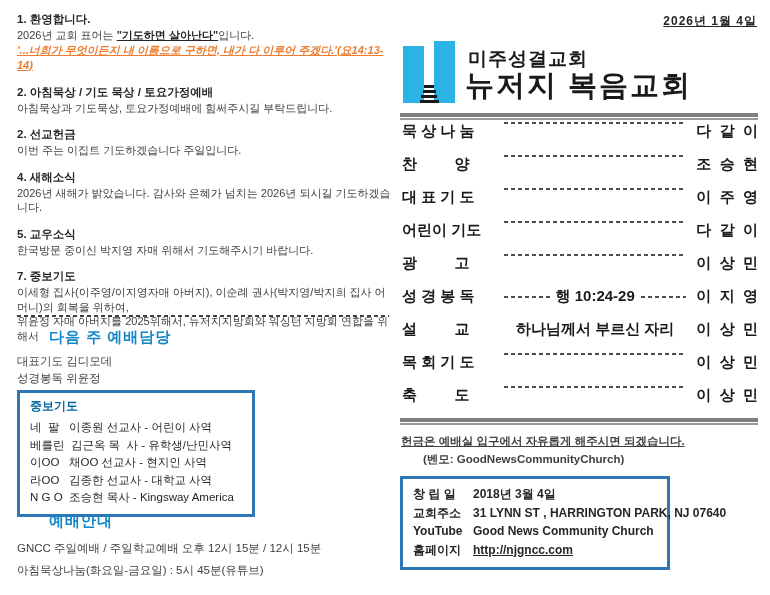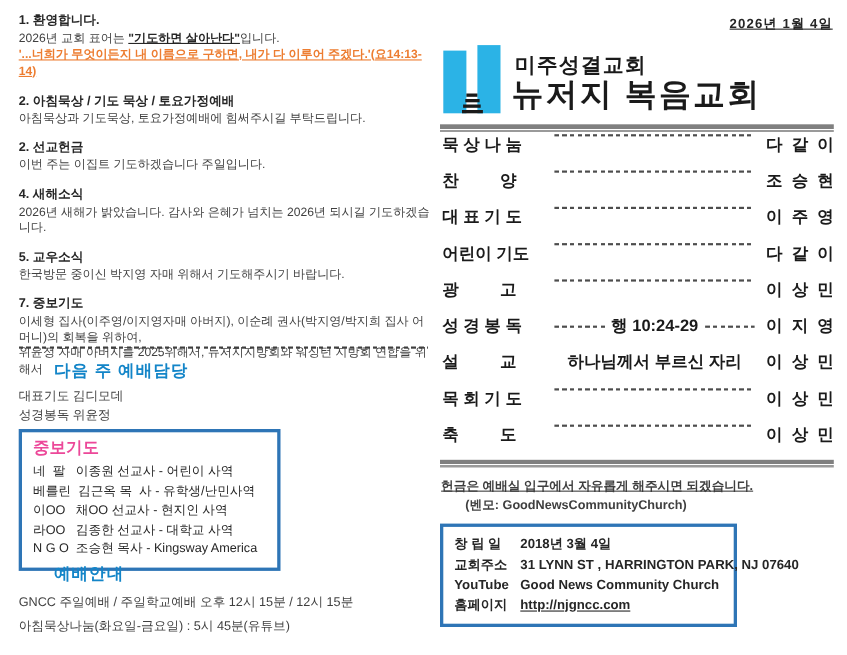--- a/index.html
+++ b/index.html
@@ -6,32 +6,32 @@
   html,body { width:770px; height:595px; background:#ffffff; overflow:hidden; }
   body { position:relative; font-family:"Liberation Sans", sans-serif; color:#262626; }
 
   
   .left-col { position:absolute; left:17px; top:12px; width:374px; height:575px; }
   .news-section { margin-bottom:12px; }
   .sec-title { font-size:11.5px; font-weight:bold; color:#262626; line-height:15px; margin-bottom:1px; }
   .sec-body  { font-size:11px; color:#404040; line-height:14.5px; }
   .welcome .motto-line { font-size:11px; color:#404040; line-height:14.5px; }
   .motto-strong { font-weight:bold; text-decoration:underline; color:#262626; }
-  .verse-line { font-size:11px; font-weight:bold; color:#ed7d31; text-decoration:underline; line-height:15px; }
+  .verse-line { font-size:11px; font-weight:bold; color:#ed7d31; text-decoration:underline; line-height:15px;font-style:italic; }
 
   .dash-divider { position:absolute; left:0; top:303px; width:372px; height:2px;
     background:repeating-linear-gradient(90deg,#3f3f3f 0 4px, transparent 4px 7px); }
 
   .next-week { position:absolute; left:0; top:316px; width:370px; }
   .blue-header { font-size:15px; font-weight:bold; color:#1385c8; letter-spacing:1px; margin-bottom:6px;margin-left:32px; }
   .nw-line { font-size:11.5px; color:#3f3f3f; line-height:17px; }
 
   .interc-box { position:absolute; left:0; top:378px; width:238px; border:3px solid #2e75b6;
     padding:5px 10px 7px 10px; background:#fff; }
-  .interc-title { font-size:15px; font-weight:bold; color:#ec4899; margin-bottom:4px; }
+  .interc-title { font-size:12px; font-weight:bold; color:#0369a1; margin-bottom:4px; }
   .interc-item { font-size:11.5px; color:#262626; line-height:17.5px; white-space:pre; }
 
   .worship-info { position:absolute; left:0; top:500px; width:372px; }
   .wi-line { font-size:11.5px; color:#3f3f3f; line-height:22px; }
 
   
   .right-col { position:absolute; left:400px; top:10px; width:358px; height:580px; }
   .date { position:absolute; top:3px; right:1px; font-size:12px; font-weight:bold; color:#262626;
     text-decoration:underline; letter-spacing:1px; }
 

